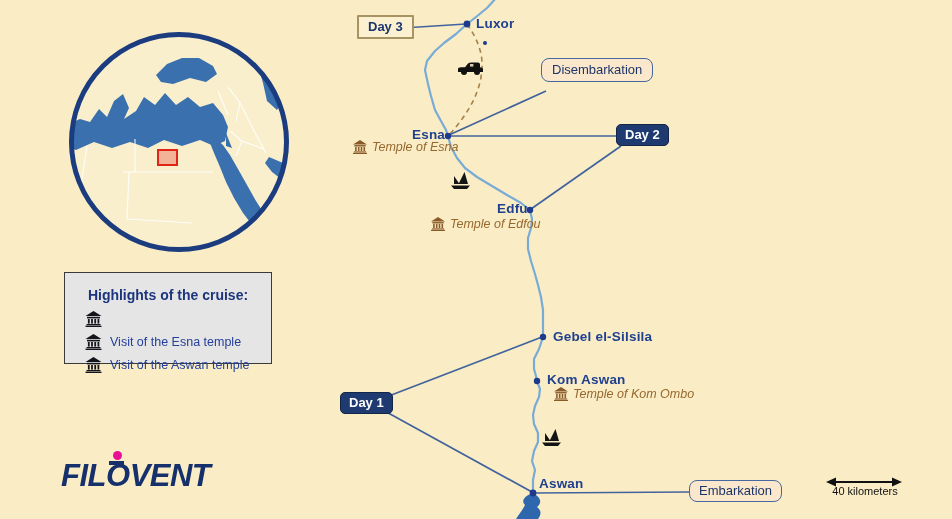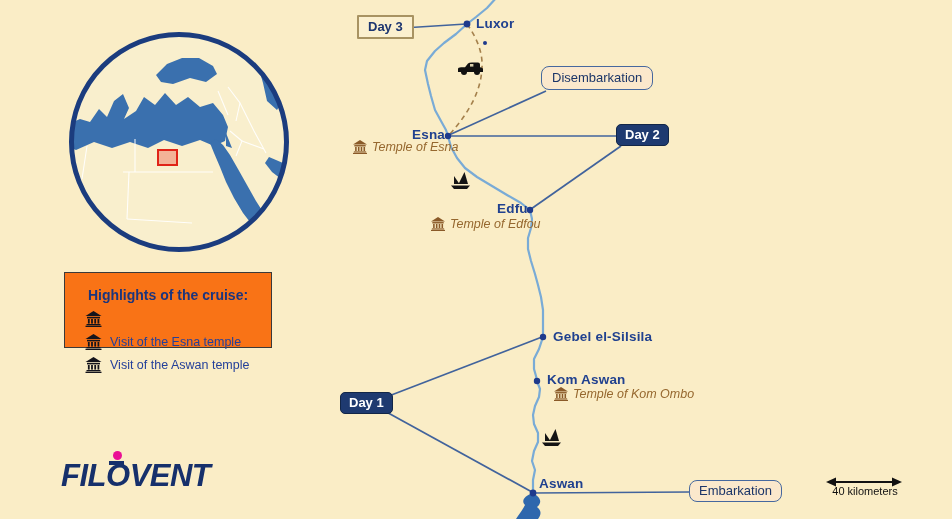--- a/index.html
+++ b/index.html
@@ -14,22 +14,22 @@
   .temple-note .txt{color:#96682f;font-size:12.5px;font-style:italic;}
   
   .day-dark{position:absolute;background:#1e3a70;border:1px solid #122647;color:#ffffff;
     font-size:13px;font-weight:600;padding:2px 8px 3px;border-radius:5px;z-index:7;white-space:nowrap;}
   .day-light{position:absolute;background:#fbf0cf;border:2px solid #a89362;color:#1c3570;
     font-size:13px;font-weight:600;padding:2px 9px 3px;border-radius:1px;z-index:7;white-space:nowrap;}
   
   .banner{position:absolute;background:#fbe8cc;border:1.5px solid #46689e;color:#1c3568;
     font-size:13px;padding:3px 10px 4px;border-radius:8px;z-index:7;white-space:nowrap;}
   
-  .hl-box{position:absolute;left:64px;top:272px;width:208px;height:76px;border:1.5px solid #3a3a3a;
-    background:#f97316;z-index:7;box-sizing:border-box;padding:14px 0 0 0;}
+  .hl-box{position:absolute;left:64px;top:272px;width:208px;height:92px;border:1.5px solid #3a3a3a;
+    background:#e5e5e5;z-index:7;box-sizing:border-box;padding:14px 0 0 0;}
   .hl-title{text-align:center;color:#1c357d;font-size:14px;font-weight:bold;margin:0 0 8px 0;}
   .hl-item{display:flex;align-items:center;gap:8px;margin:0 0 7px 20px;}
   .hl-item .txt{color:#24409a;font-size:12.5px;}
   
   .logo{position:absolute;left:61px;top:458px;color:#16306b;font-size:31px;font-weight:bold;
     font-style:italic;letter-spacing:-.5px;z-index:7;}
   .logo .oo{position:relative;display:inline-block;}
   .logo .oo .bar{position:absolute;left:3px;top:3px;width:15px;height:3.5px;background:#16306b;}
   .logo .oo .dot{position:absolute;left:7px;top:-7px;width:9px;height:9px;border-radius:50%;background:#ea1095;}
   
@@ -171,21 +171,21 @@
       <rect x="1" y="13" width="14" height="1.3"></rect>
         <rect x="0" y="14.7" width="16" height="1.3"></rect>
     </svg>
     <span class="txt">Temple of Kom Ombo</span>
   </div>
 
   <div class="day-light" style="left:357px;top:15px;">Day 3</div>
   <div class="day-dark" style="left:616px;top:124px;">Day 2</div>
   <div class="day-dark" style="left:340px;top:392px;">Day 1</div>
 
-  <div class="banner" style="left:541px;top:66px;">Disembarkation</div>
+  <div class="banner" style="left:541px;top:58px;">Disembarkation</div>
   <div class="banner" style="left:689px;top:480px;padding:2px 9px 3px;">Embarkation</div>
 
   <div class="scale-label">40 kilometers</div>
 
   <div class="hl-box">
     <div class="hl-title">Highlights of the cruise:</div>
     <div class="hl-item">
       <svg width="17" height="16" viewBox="0 0 16 16" fill="#14141c">
         <polygon points="8,0 16,5 0,5"></polygon>
           <rect x="1.5" y="5.8" width="13" height="1.6"></rect>

